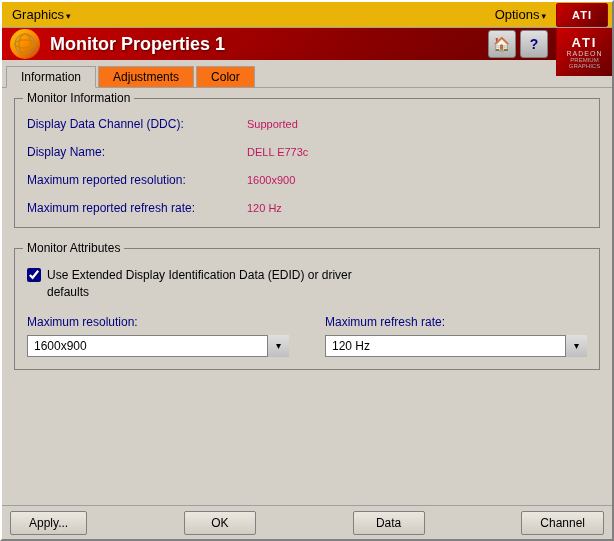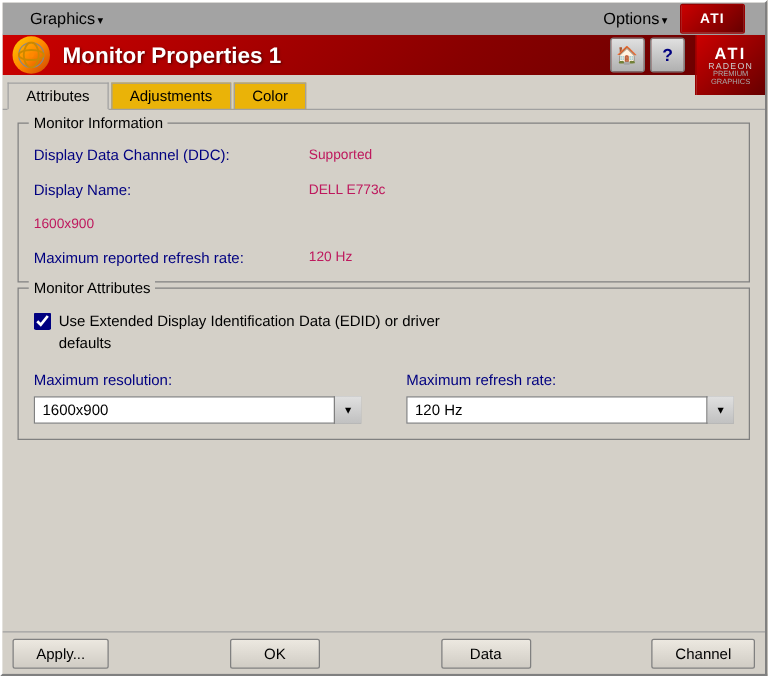--- a/index.html
+++ b/index.html
@@ -8,26 +8,26 @@
       height: 541px;
       font-family: Arial, Tahoma, sans-serif;
       font-size: 13px;
       background: #d4d0c8;
       color: #000;
       overflow: hidden;
     }
 
     
     .menu-bar {
-      background: #a3a3a3;
+      background: #eab308;
       height: 26px;
       display: flex;
       align-items: center;
       justify-content: space-between;
-      padding: 0 16px;
+      padding: 0 4px;
       border-bottom: 1px solid #a0a0a0;
     }
     .menu-bar-left {
       display: flex;
       align-items: center;
       gap: 4px;
     }
     .menu-item {
       padding: 2px 6px;
       font-size: 13px;
@@ -102,21 +102,21 @@
       background: #d4d0c8;
       display: flex;
       align-items: flex-end;
       padding: 4px 4px 0 4px;
       border-bottom: 1px solid #a0a0a0;
       height: 28px;
     }
     .tab {
       padding: 3px 14px;
       border: 1px solid #a0a0a0;
-      background: #eab308;
+      background: #f97316;
       margin-right: 2px;
       cursor: pointer;
       font-size: 12px;
       position: relative;
       top: 1px;
     }
     .tab.active {
       background: #d4d0c8;
       border-bottom: 1px solid #d4d0c8;
       font-weight: normal;
@@ -128,21 +128,21 @@
       padding: 10px 12px;
       height: 432px;
       overflow: hidden;
     }
 
     
     .fieldset {
       border: 1px solid #808080;
       border-radius: 0;
       padding: 8px 12px 12px 12px;
-      margin-bottom: 4px;
+      margin-bottom: 20px;
       background: #d4d0c8;
       position: relative;
     }
     .fieldset-legend {
       position: absolute;
       top: -8px;
       left: 8px;
       background: #d4d0c8;
       padding: 0 4px;
       font-size: 12px;
@@ -312,21 +312,21 @@
     <div class="header-ati">
       <span style="color:#fff;font-weight:bold;font-size:13px;letter-spacing:2px;">ATI</span>
       <span style="color:#ccc;font-size:7px;letter-spacing:1px;">RADEON</span>
       <span style="color:#aaa;font-size:6px;">PREMIUM</span>
       <span style="color:#aaa;font-size:6px;">GRAPHICS</span>
     </div>
   </div>
 
   <div class="tabs">
     <div class="tab active">
-      <span>Attributes</span>
+      <span>Information</span>
     </div>
     <div class="tab">
       <span>Adjustments</span>
     </div>
     <div class="tab">
       <span>Color</span>
     </div>
   </div>
 
   <div class="main-content">
@@ -338,20 +338,21 @@
 
       <div class="info-row">
         <span class="info-label">Display Data Channel (DDC):</span>
         <span class="info-value">Supported</span>
       </div>
       <div class="info-row">
         <span class="info-label">Display Name:</span>
         <span class="info-value">DELL E773c</span>
       </div>
       <div class="info-row">
+        <span class="info-label">Maximum reported resolution:</span>
         <span class="info-value">1600x900</span>
       </div>
       <div class="info-row">
         <span class="info-label">Maximum reported refresh rate:</span>
         <span class="info-value">120 Hz</span>
       </div>
     </div>
 
     <div class="fieldset">
       <span class="fieldset-legend">Monitor Attributes</span>

